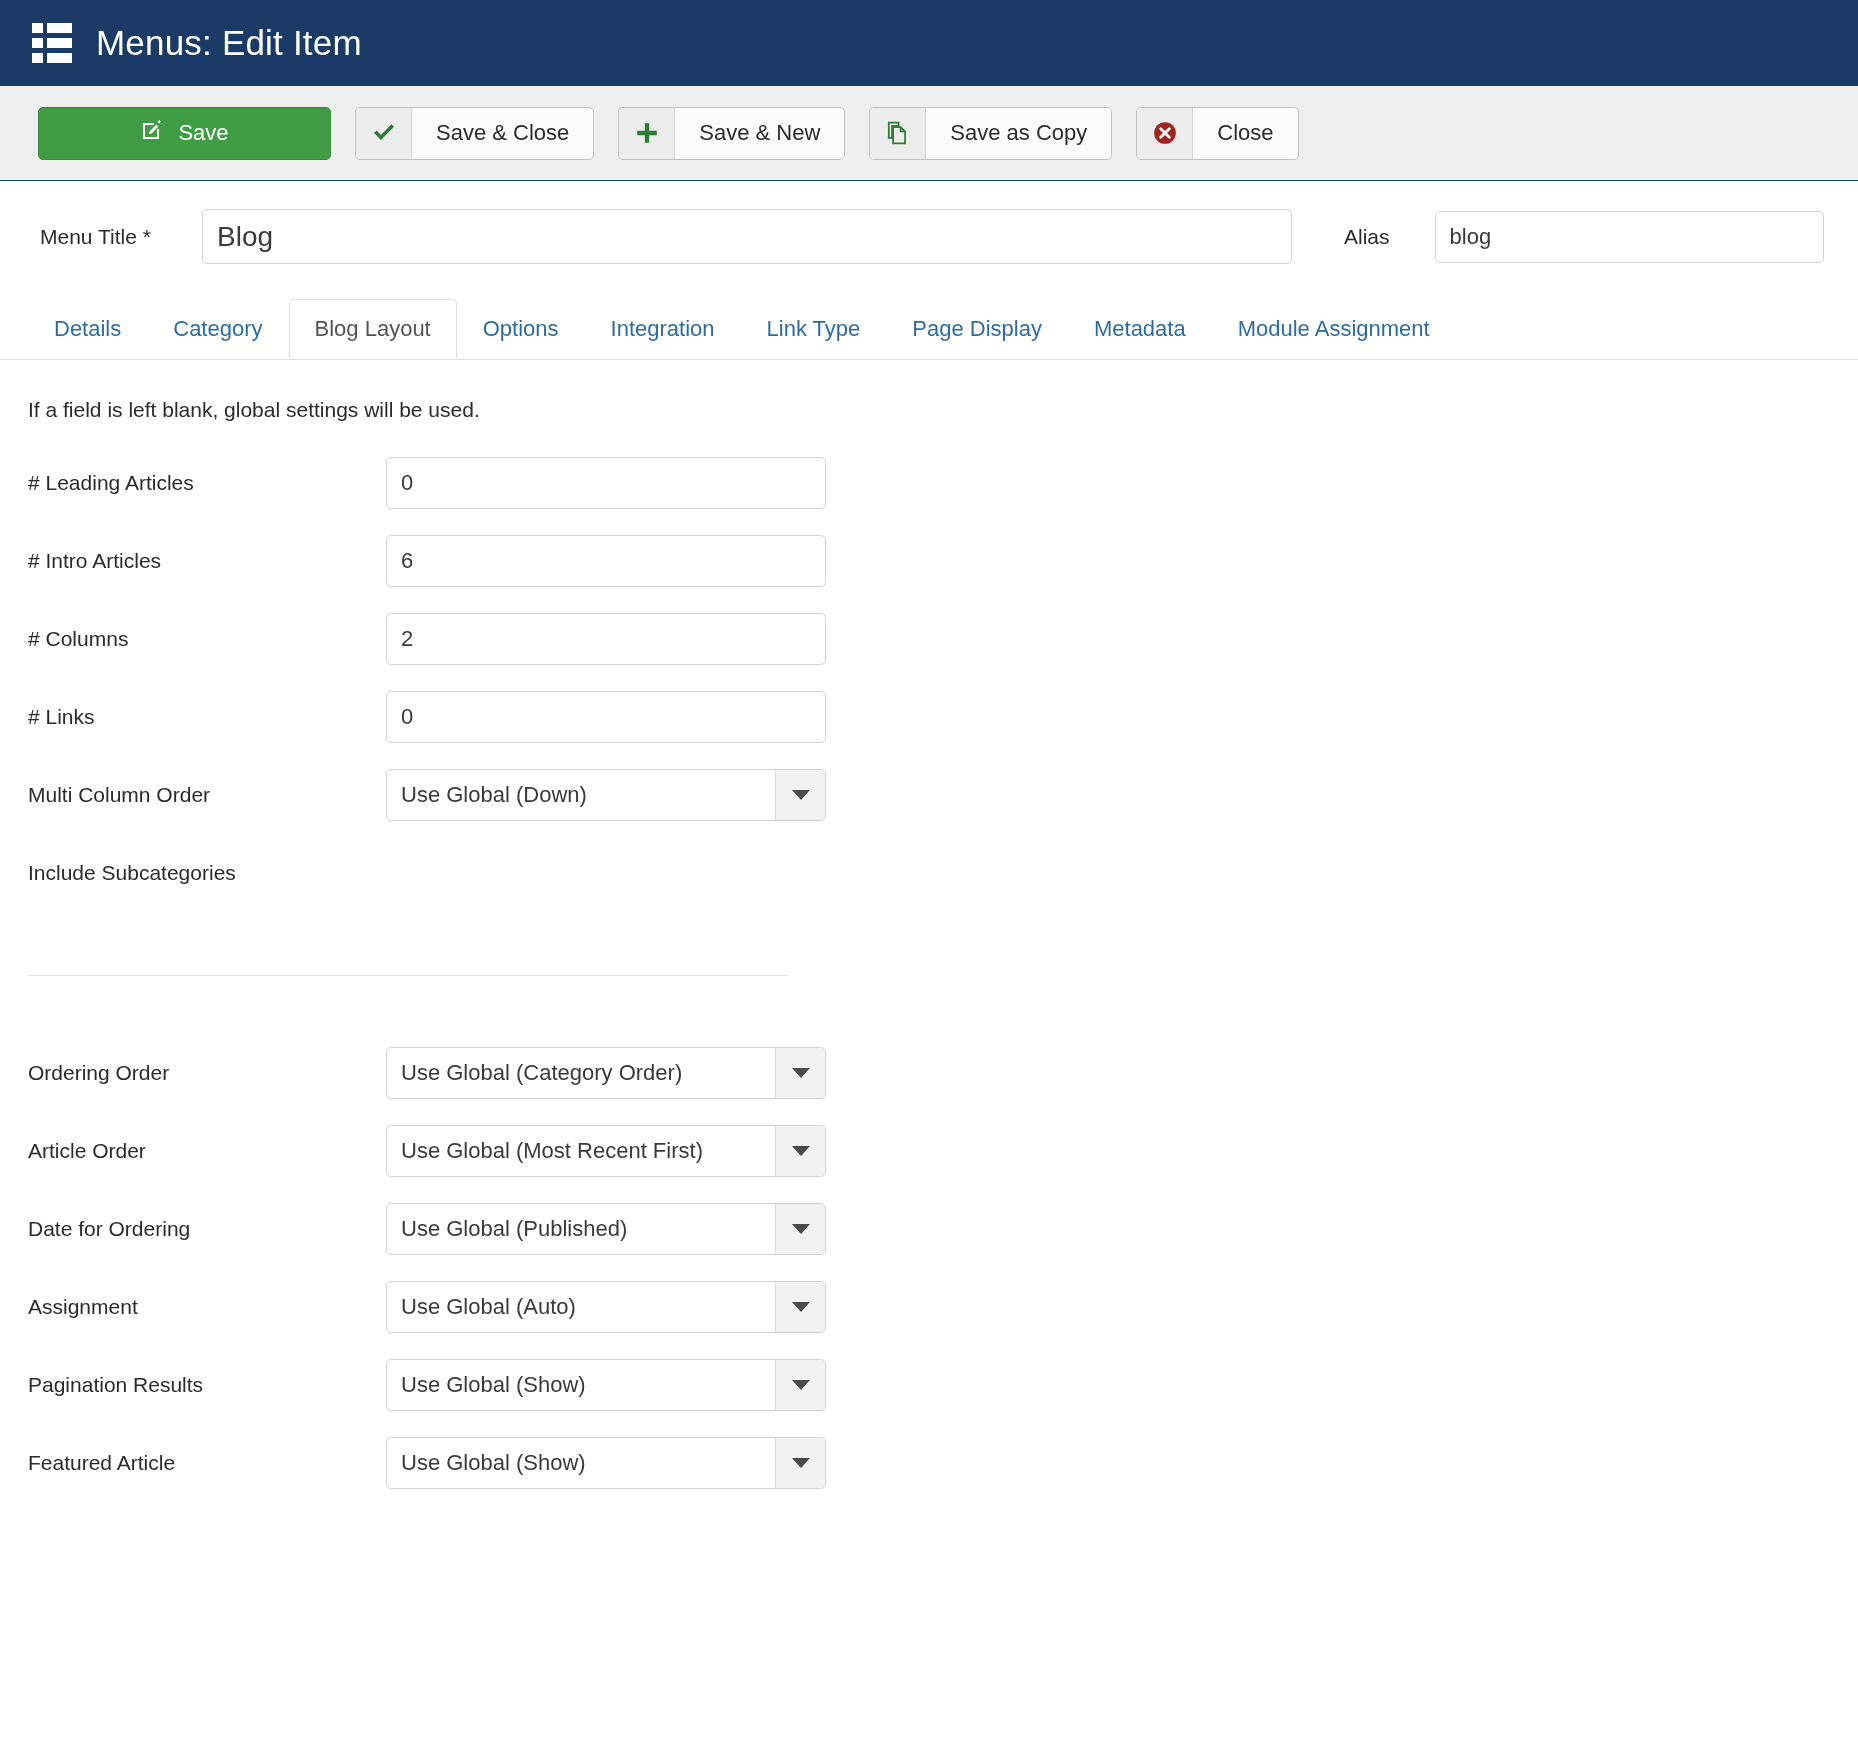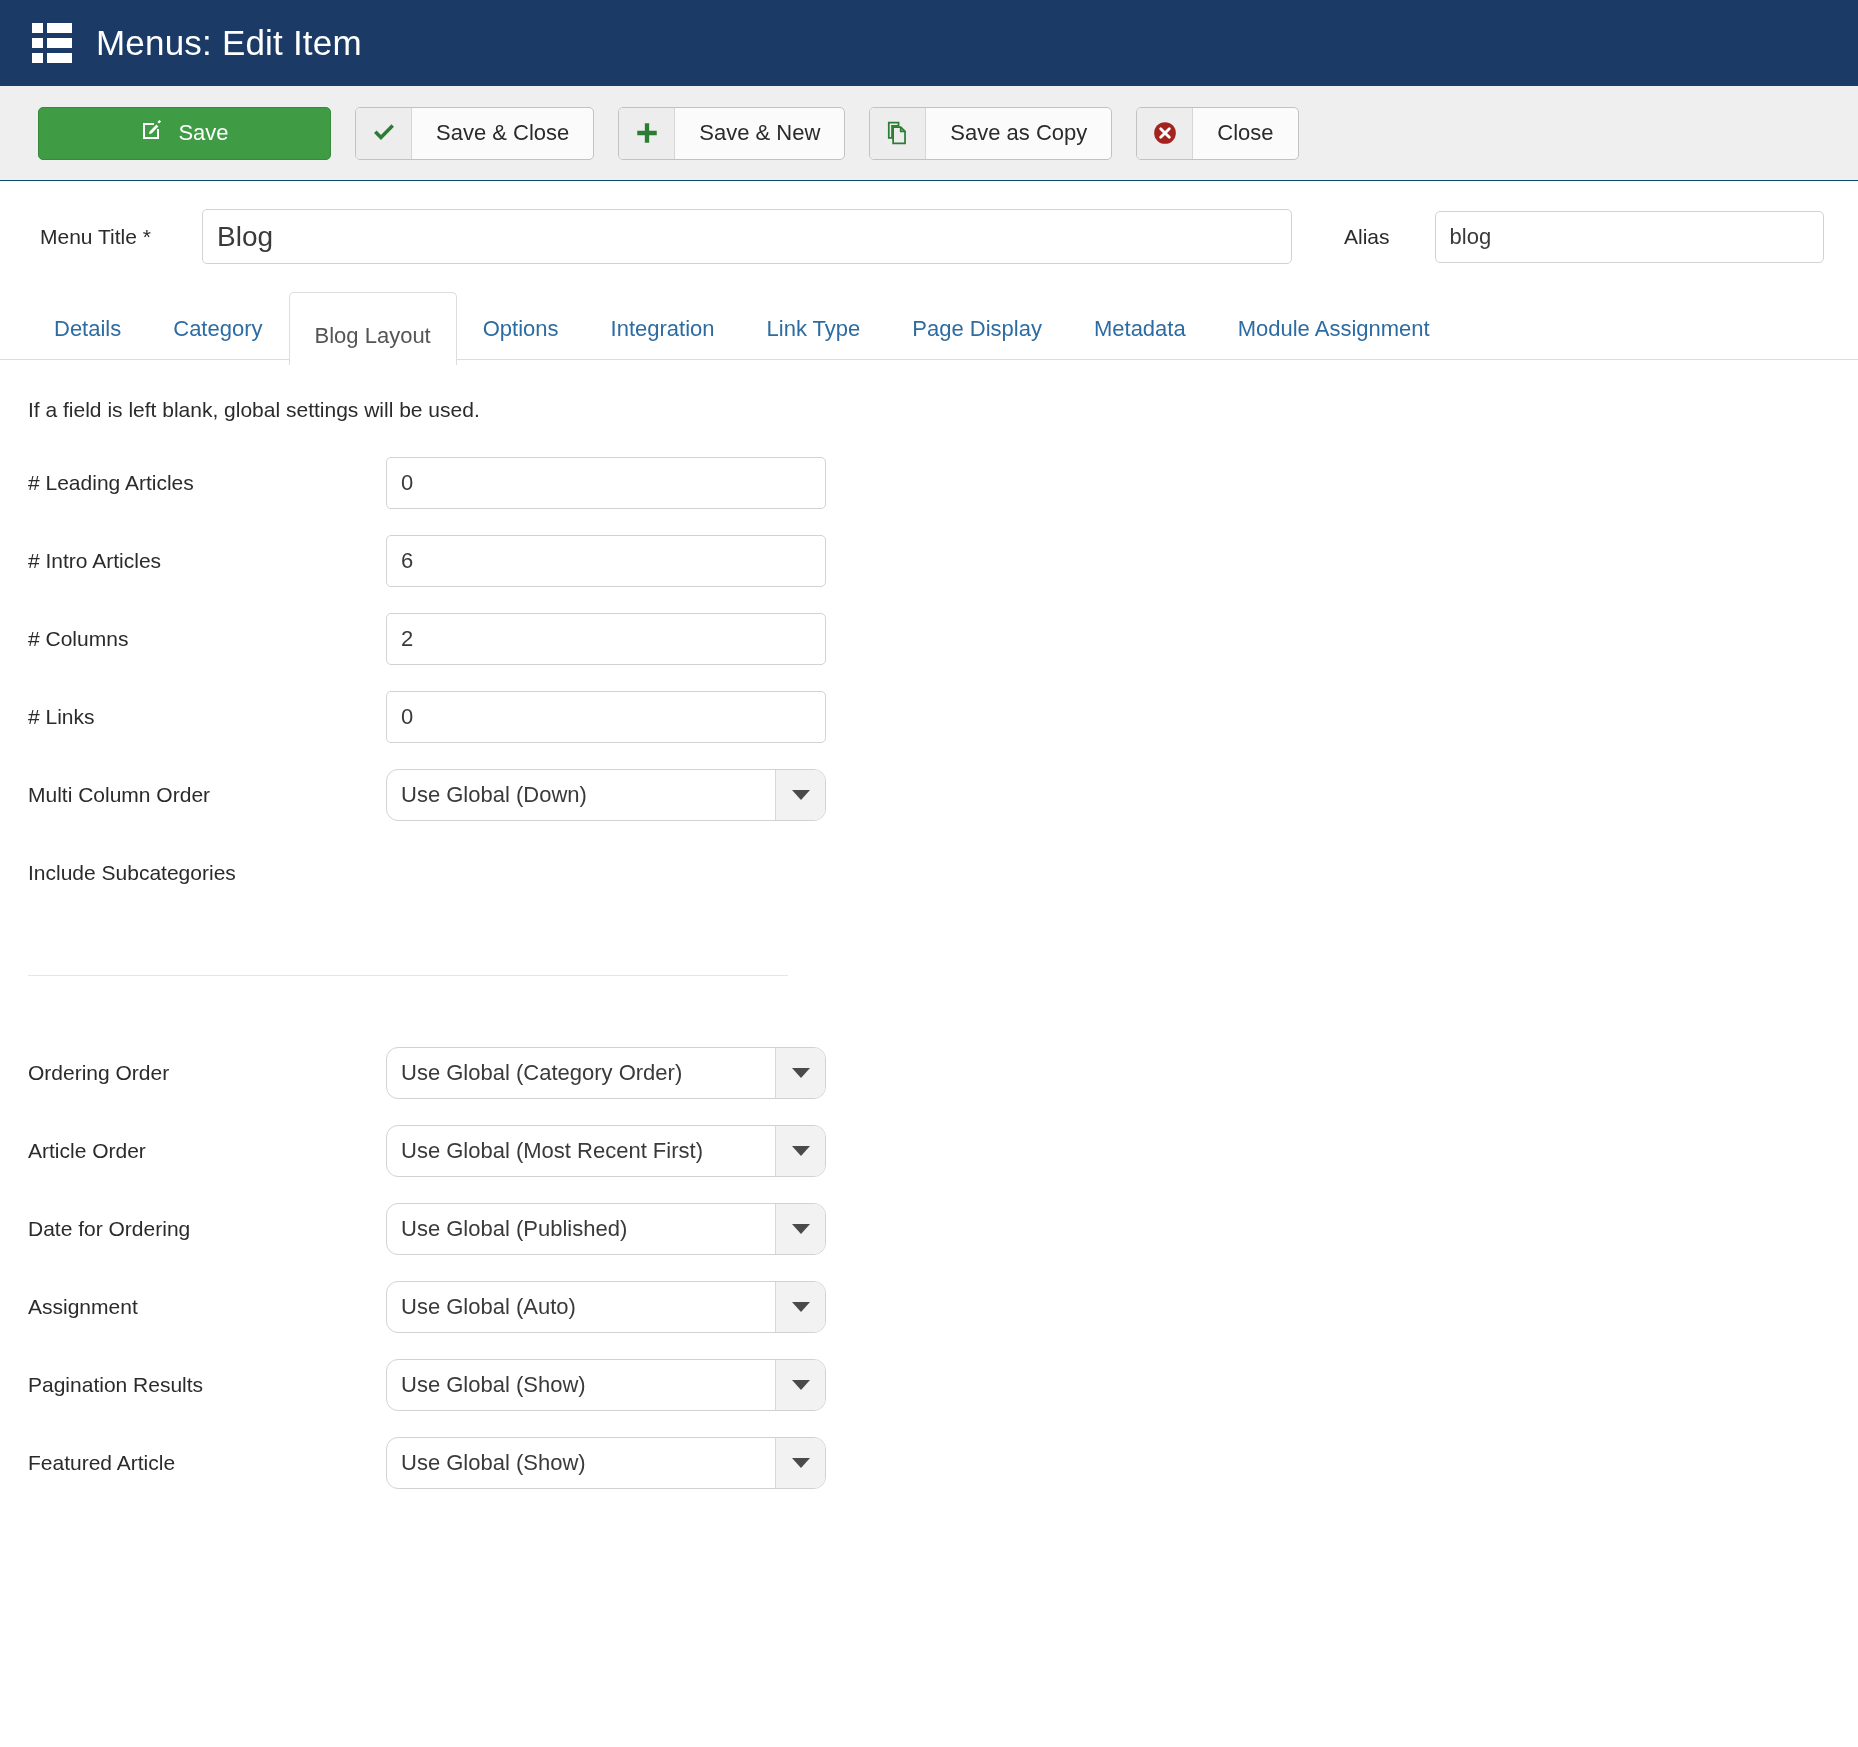--- a/index.html
+++ b/index.html
@@ -149,21 +149,21 @@
     cursor: pointer;
     position: relative;
     top: 1px;
     white-space: nowrap;
   }
   .tab.active {
     color: #555555;
     background: #ffffff;
     border-color: #dddddd;
     border-radius: 5px 5px 0 0;
-    padding-top: 32px;
+    padding-top: 18px;
     padding-bottom: 18px;
   }
 
   
   .note {
     font-size: 21px;
     color: #2b2b2b;
     padding: 38px 0 0 28px;
   }
   .form {
@@ -189,21 +189,21 @@
     font-size: 22px;
     color: #3a3a3a;
     padding: 0 14px;
     font-family: "Liberation Sans", sans-serif;
     outline: none;
   }
   .ctrl-select {
     width: 440px;
     height: 52px;
     border: 1px solid #d2d2d2;
-    border-radius: 12px;
+    border-radius: 5px;
     background: #ffffff;
     display: flex;
     align-items: stretch;
     overflow: hidden;
     cursor: pointer;
   }
   .ctrl-select .sv {
     flex: 1 1 auto;
     display: flex;
     align-items: center;

